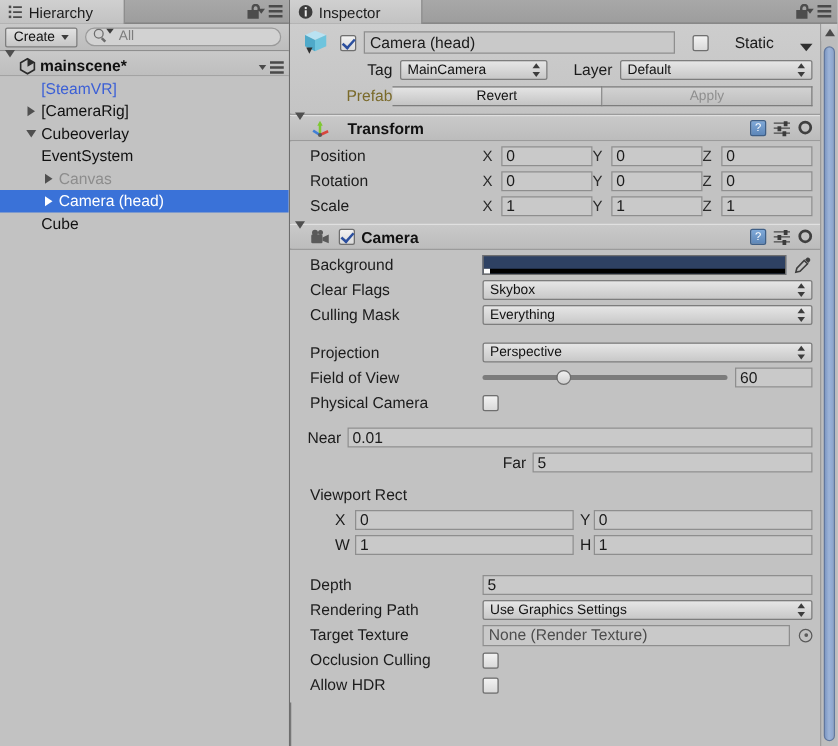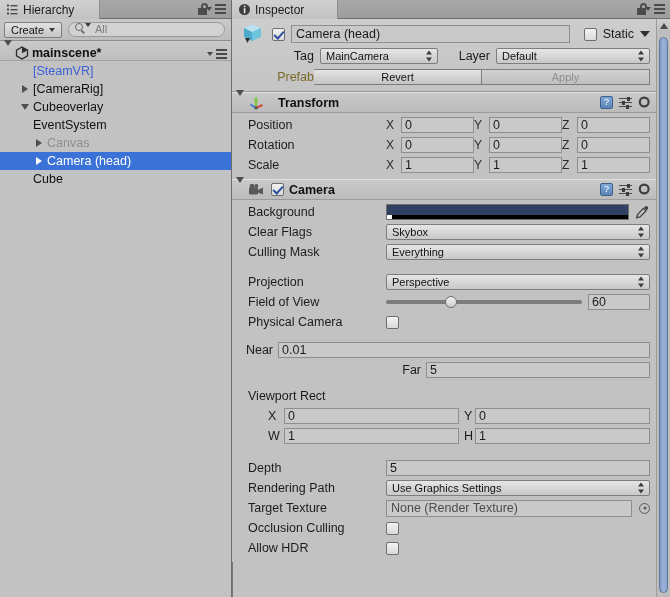--- a/index.html
+++ b/index.html
@@ -180,21 +180,21 @@
     background: #c9c9c9;
     border: 1px solid #8e8e8e;
     height: 17px;
     display: flex; align-items: center;
     padding: 0 4px;
     font-size: 12.5px;
     color: #1b1b1b;
     overflow: hidden; white-space: nowrap;
   }
   .name-input { flex: 1; height: 18px; }
-  .static-wrap { display: flex; align-items: center; gap: 6px; margin-left: 8px; font-size: 12.5px; }
+  .static-wrap { display: flex; align-items: flex-end; gap: 21px; margin-left: 8px; font-size: 12.5px; }
   .static-caret {
     border-left: 5px solid transparent; border-right: 5px solid transparent;
     border-top: 6px solid #2f2f2f;
   }
   .lbl { font-size: 12.5px; color: #1b1b1b; }
   .lbl-r { text-align: right; }
   .popup {
     background: linear-gradient(#e6e6e6, #c8c8c8);
     border: 1px solid #7d7d7d; border-radius: 2px;
     height: 16px;

